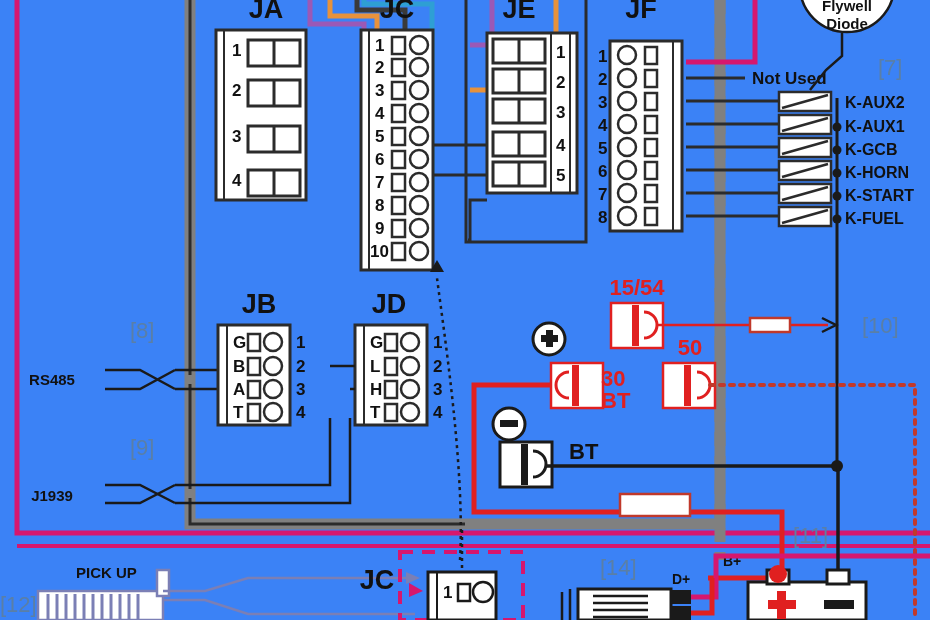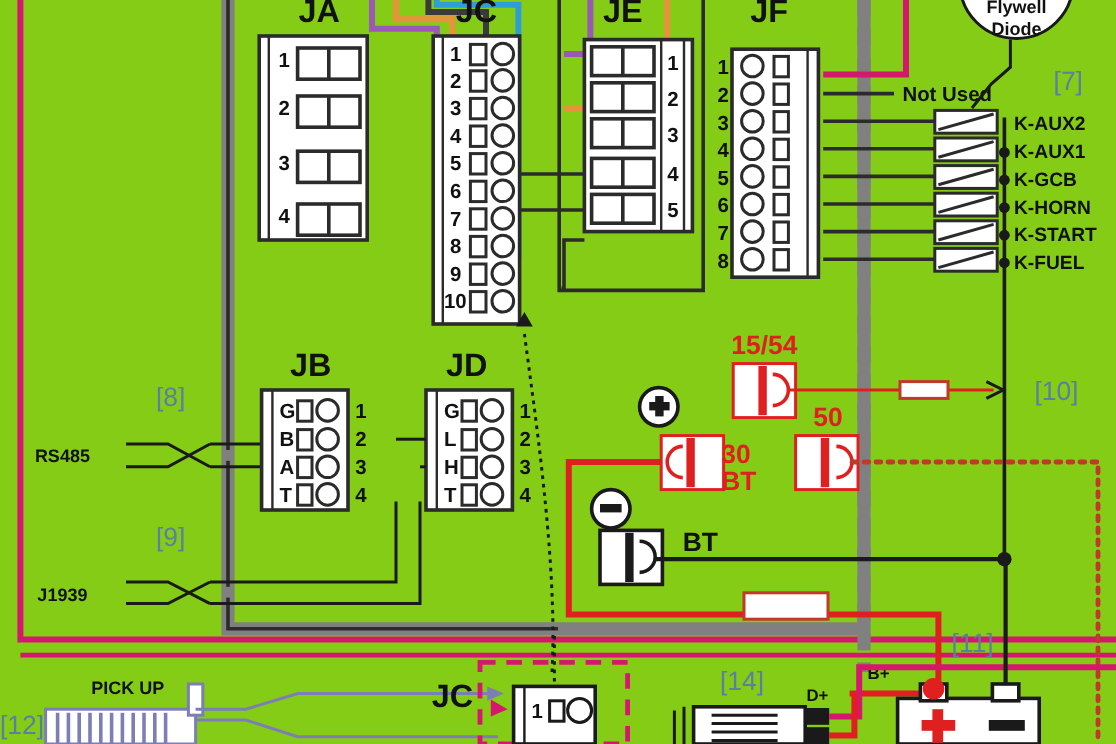--- a/index.html
+++ b/index.html
@@ -1,18 +1,18 @@
 <!DOCTYPE html>
 <html><head>
 <meta charset="utf-8">
 <style>
   html,body{margin:0;padding:0;background:#ffffff;}
   body{width:930px;height:620px;overflow:hidden;
        font-family:"Liberation Sans","DejaVu Sans",sans-serif;}
-  #stage{position:relative;width:930px;height:620px;background:#84cc16;}
+  #stage{position:relative;width:930px;height:620px;background:#3b82f6;}
   svg#diagram{position:absolute;left:0;top:0;width:930px;height:620px;}
   .lbl{font-family:"Liberation Sans","DejaVu Sans",sans-serif;font-weight:bold;}
   .conn-title{font-size:27px;fill:#111;}
   .pin{font-size:17px;fill:#111;font-weight:bold;}
   .pinltr{font-size:17px;fill:#111;font-weight:bold;}
   .relay-lbl{font-size:16px;fill:#111;font-weight:bold;}
   .bracket{font-size:22px;fill:#5a7fa6;font-weight:normal;}
   .bus-lbl{font-size:15px;fill:#111;font-weight:bold;}
   .term-red{font-size:22px;fill:#e02020;font-weight:bold;}
   .term-blk{font-size:22px;fill:#111;font-weight:bold;}

